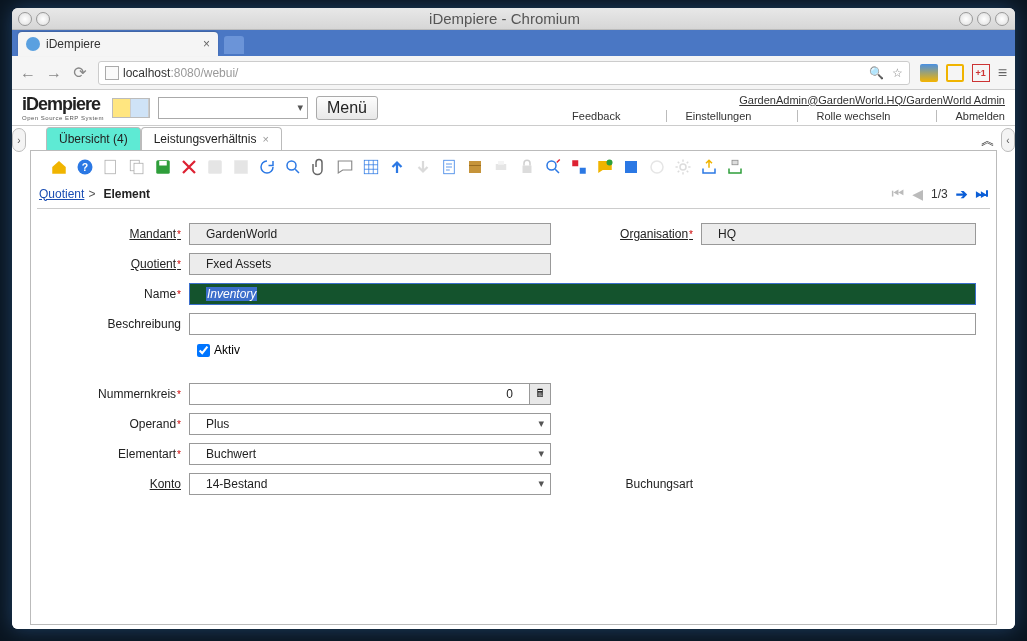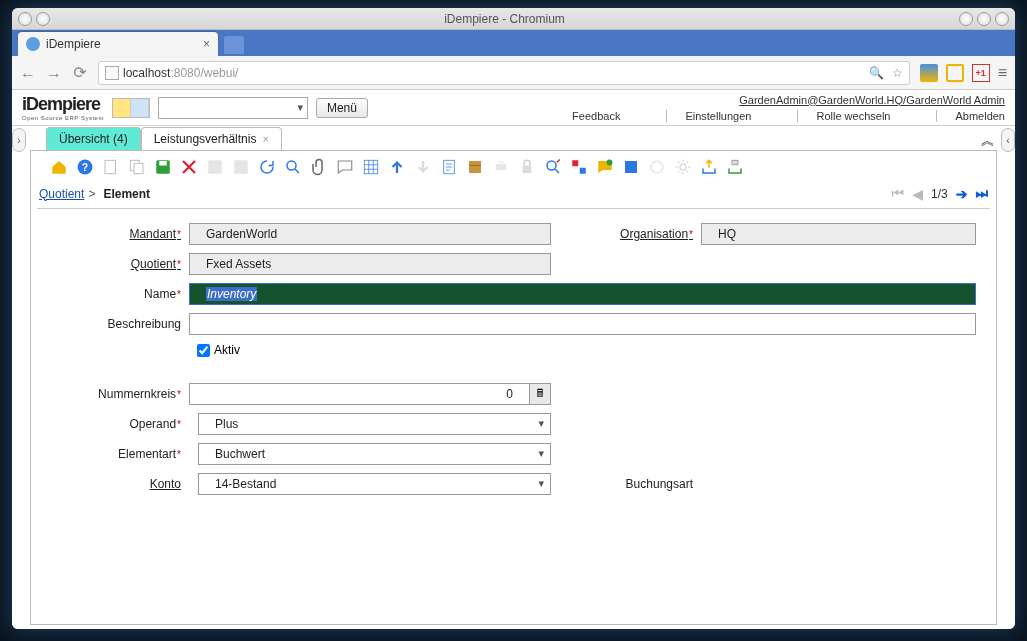--- a/index.html
+++ b/index.html
@@ -33,21 +33,21 @@
 .titlebar .win-left { display: flex; gap: 4px; }
 .titlebar .win-icon {
   width: 14px; height: 14px; border-radius: 50%;
   background: radial-gradient(#fff,#ddd);
   border: 1px solid #999;
 }
 .titlebar .win-title {
   flex: 1;
   text-align: center;
   color: #555;
-  font-size: 12px;
+  font-size: 15px;
 }
 .titlebar .win-right { display: flex; gap: 4px; }
 
 
 .browser-tabs {
   height: 26px;
   background: #4a77c4;
   display: flex;
   align-items: flex-end;
   padding-left: 6px;
@@ -120,21 +120,21 @@
 }
 .logo .iD { font-size: 18px; }
 .logo .sub { display: block; font-size: 6px; letter-spacing: 0.5px; color: #555; font-weight: normal; }
 .small-toolbar { display: flex; border: 1px solid #bbb; background: #eee; }
 .small-toolbar .stb { width: 18px; height: 18px; border-right: 1px solid #ccc; }
 .search-combo { width: 150px; height: 22px; border: 1px solid #aaa; background: #fff; position: relative; }
 .search-combo::after { content: '▾'; position: absolute; right: 4px; top: 3px; color: #555; font-size: 11px; }
 .menu-btn {
   padding: 2px 10px; border: 1px solid #aaa;
   background: linear-gradient(#fdfdfd,#e8e8e8);
-  border-radius: 3px; font-size: 12px; color: #222;
+  border-radius: 3px; font-size: 16px; color: #222;
 }
 .header-right { margin-left: auto; text-align: right; font-size: 11px; }
 .header-right .userline { color: #333; margin-bottom: 4px; text-decoration: underline; }
 .header-right .links { display: flex; gap: 18px; color: #333; }
 .header-right .links span { cursor: pointer; margin-left: 28px; }
 .header-right .sep { border-left: 1px solid #bbb; padding-left: 18px; }
 
 
 .content-row { flex: 1; display: flex; position: relative; }
 .collapse-handle {
@@ -192,21 +192,21 @@
 .lbl.u { text-decoration: underline; }
 .req::after { content: '*'; color: #c00; font-size: 10px; margin-left: 1px; }
 .fld {
   flex: 1; height: 22px; border: 1px solid #999; background: #fff; padding: 0 16px;
   display: flex; align-items: center; color: #222;
 }
 .fld.readonly { background: #ececec; }
 .fld.highlight { background: #14532d; border: 1.5px solid #3b6ecb; font-style: italic; }
 .fld.highlight .sel { background: #3b6ecb; color: #fff; padding: 0 1px; }
 .fld.wide { width: 100%; }
-.combo { position: relative; margin-left: 9px; }
+.combo { position: relative; }
 .combo::after {
   content: '▾'; position: absolute; right: 6px; top: 3px; color: #555; font-size: 11px;
 }
 .num-fld { display: flex; flex: 1; }
 .num-fld .fld { text-align: right; justify-content: flex-end; border-right: none; }
 .num-fld .calc {
   width: 22px; height: 22px; border: 1px solid #999; background: #e8e8e8;
   display: flex; align-items: center; justify-content: center; font-size: 11px;
 }
 .chk-row { margin-left: 146px; display: flex; align-items: center; gap: 4px; }

